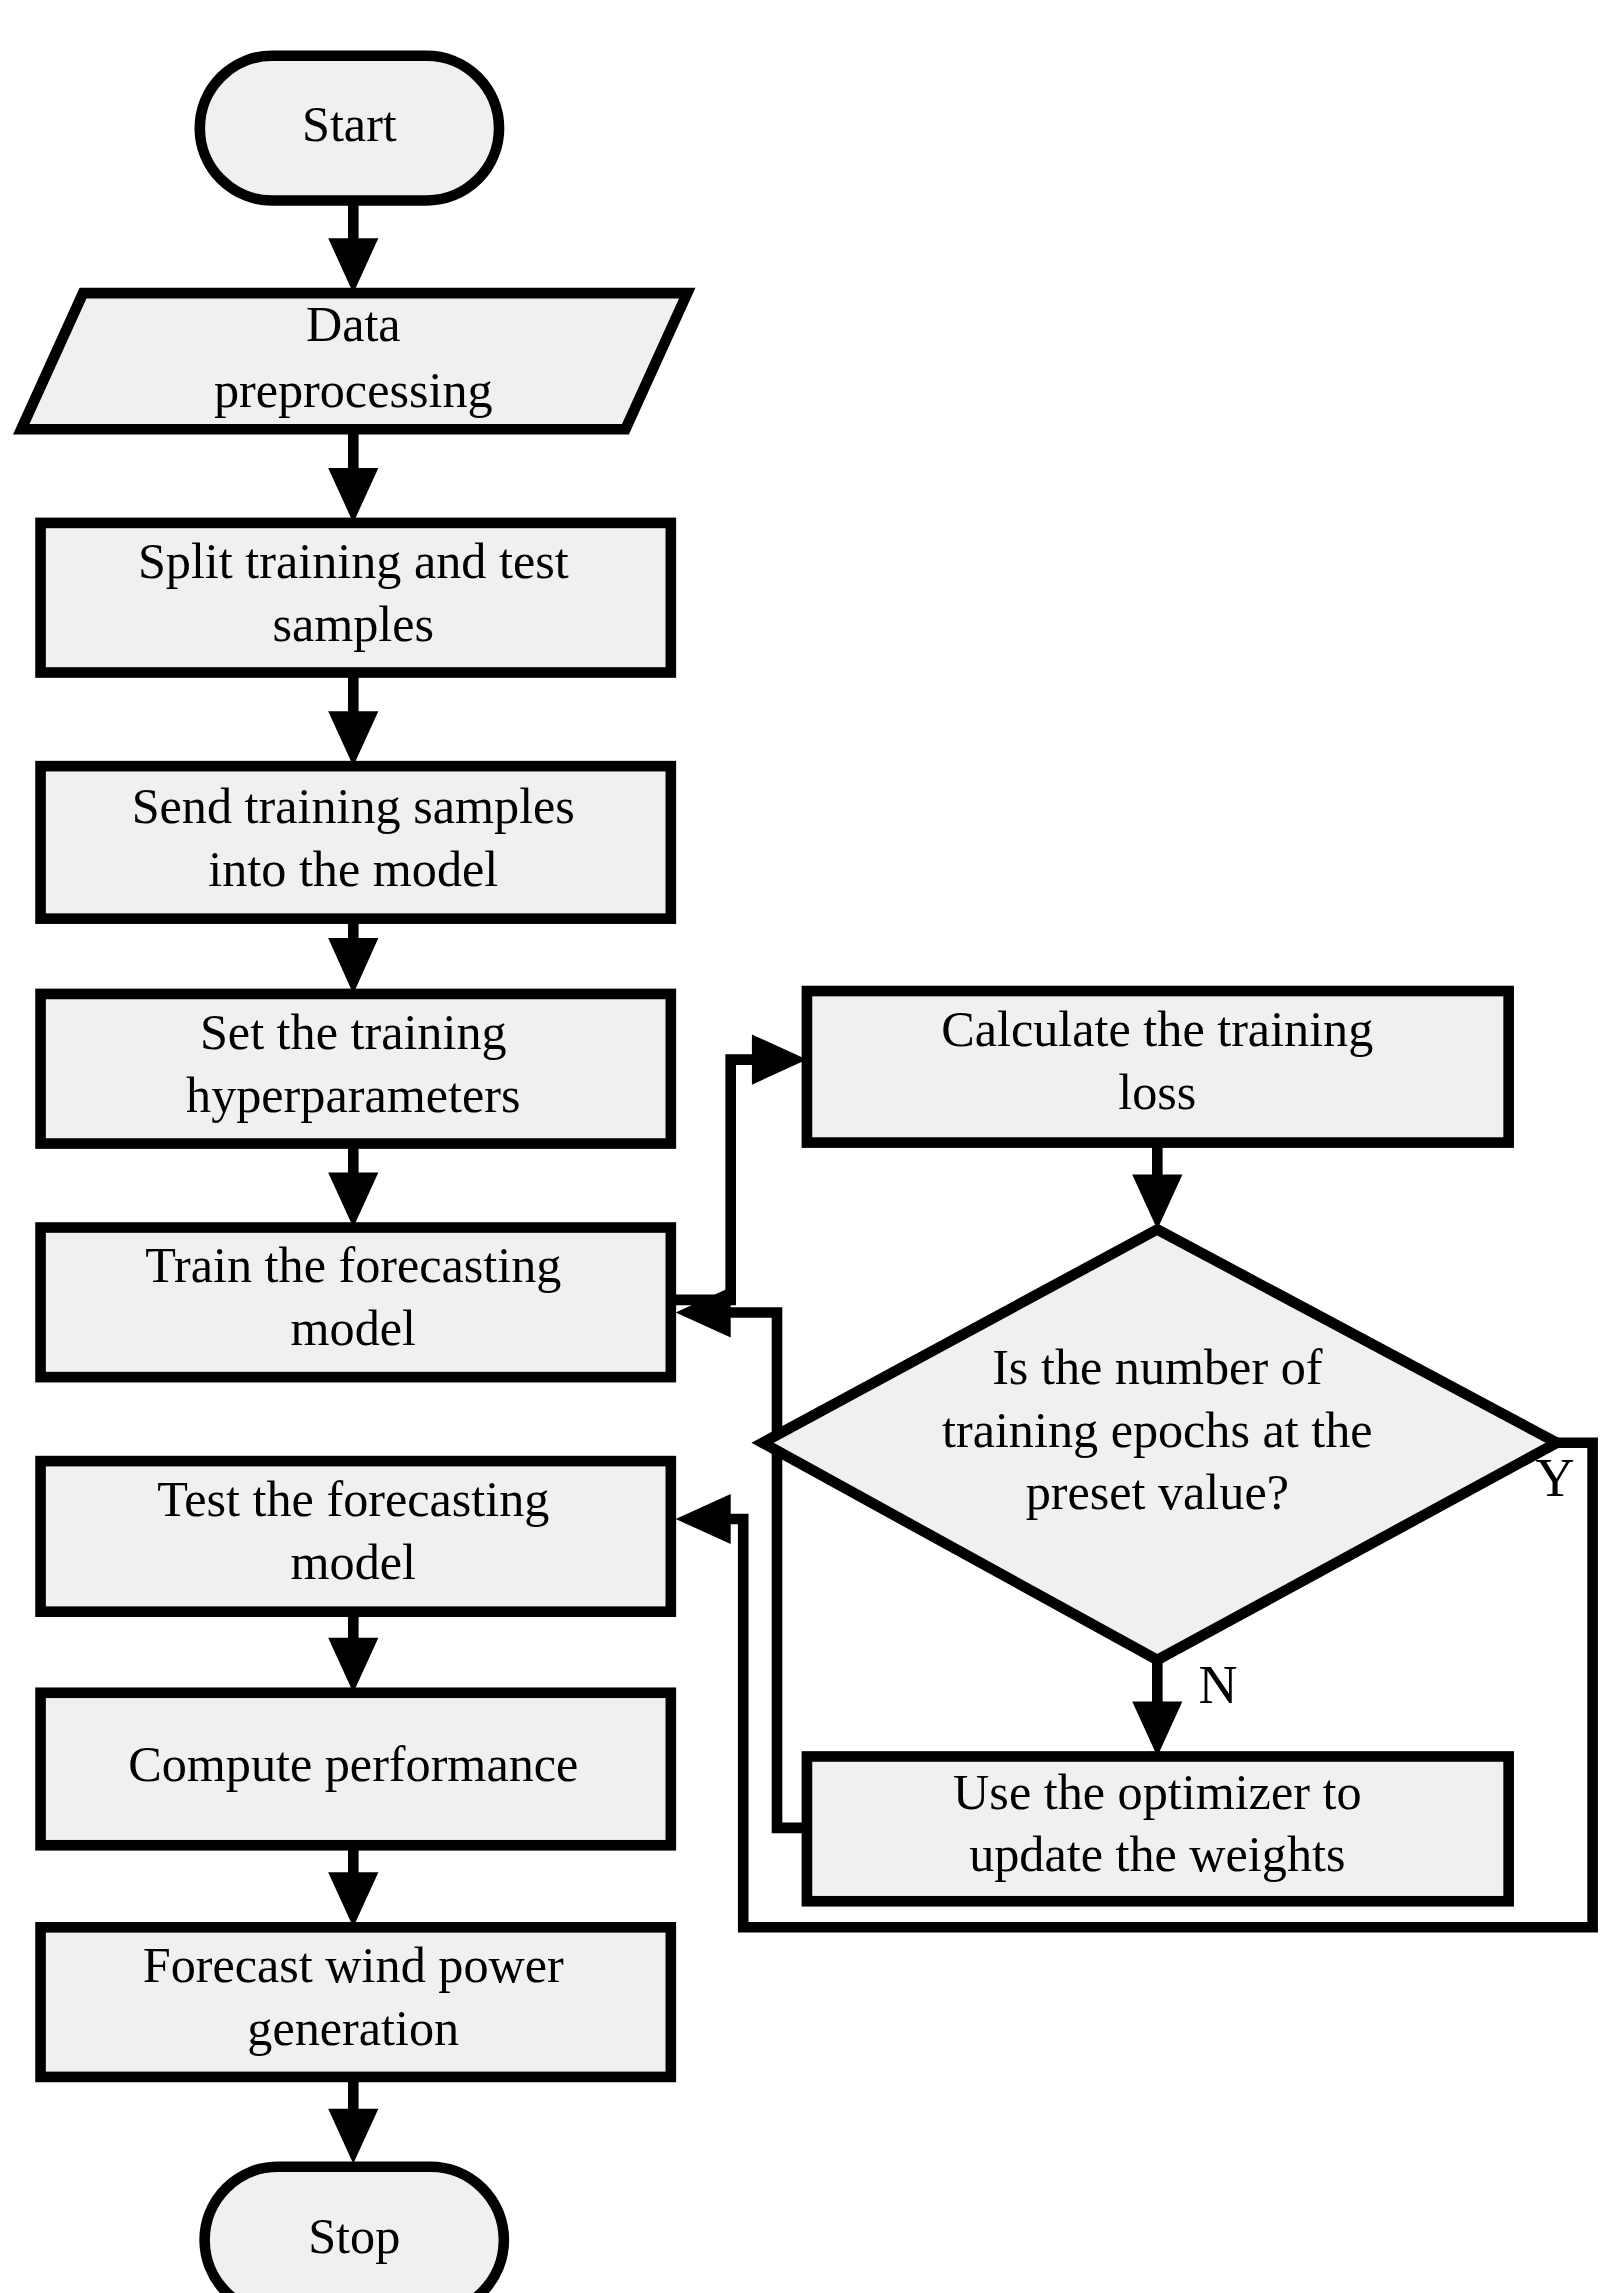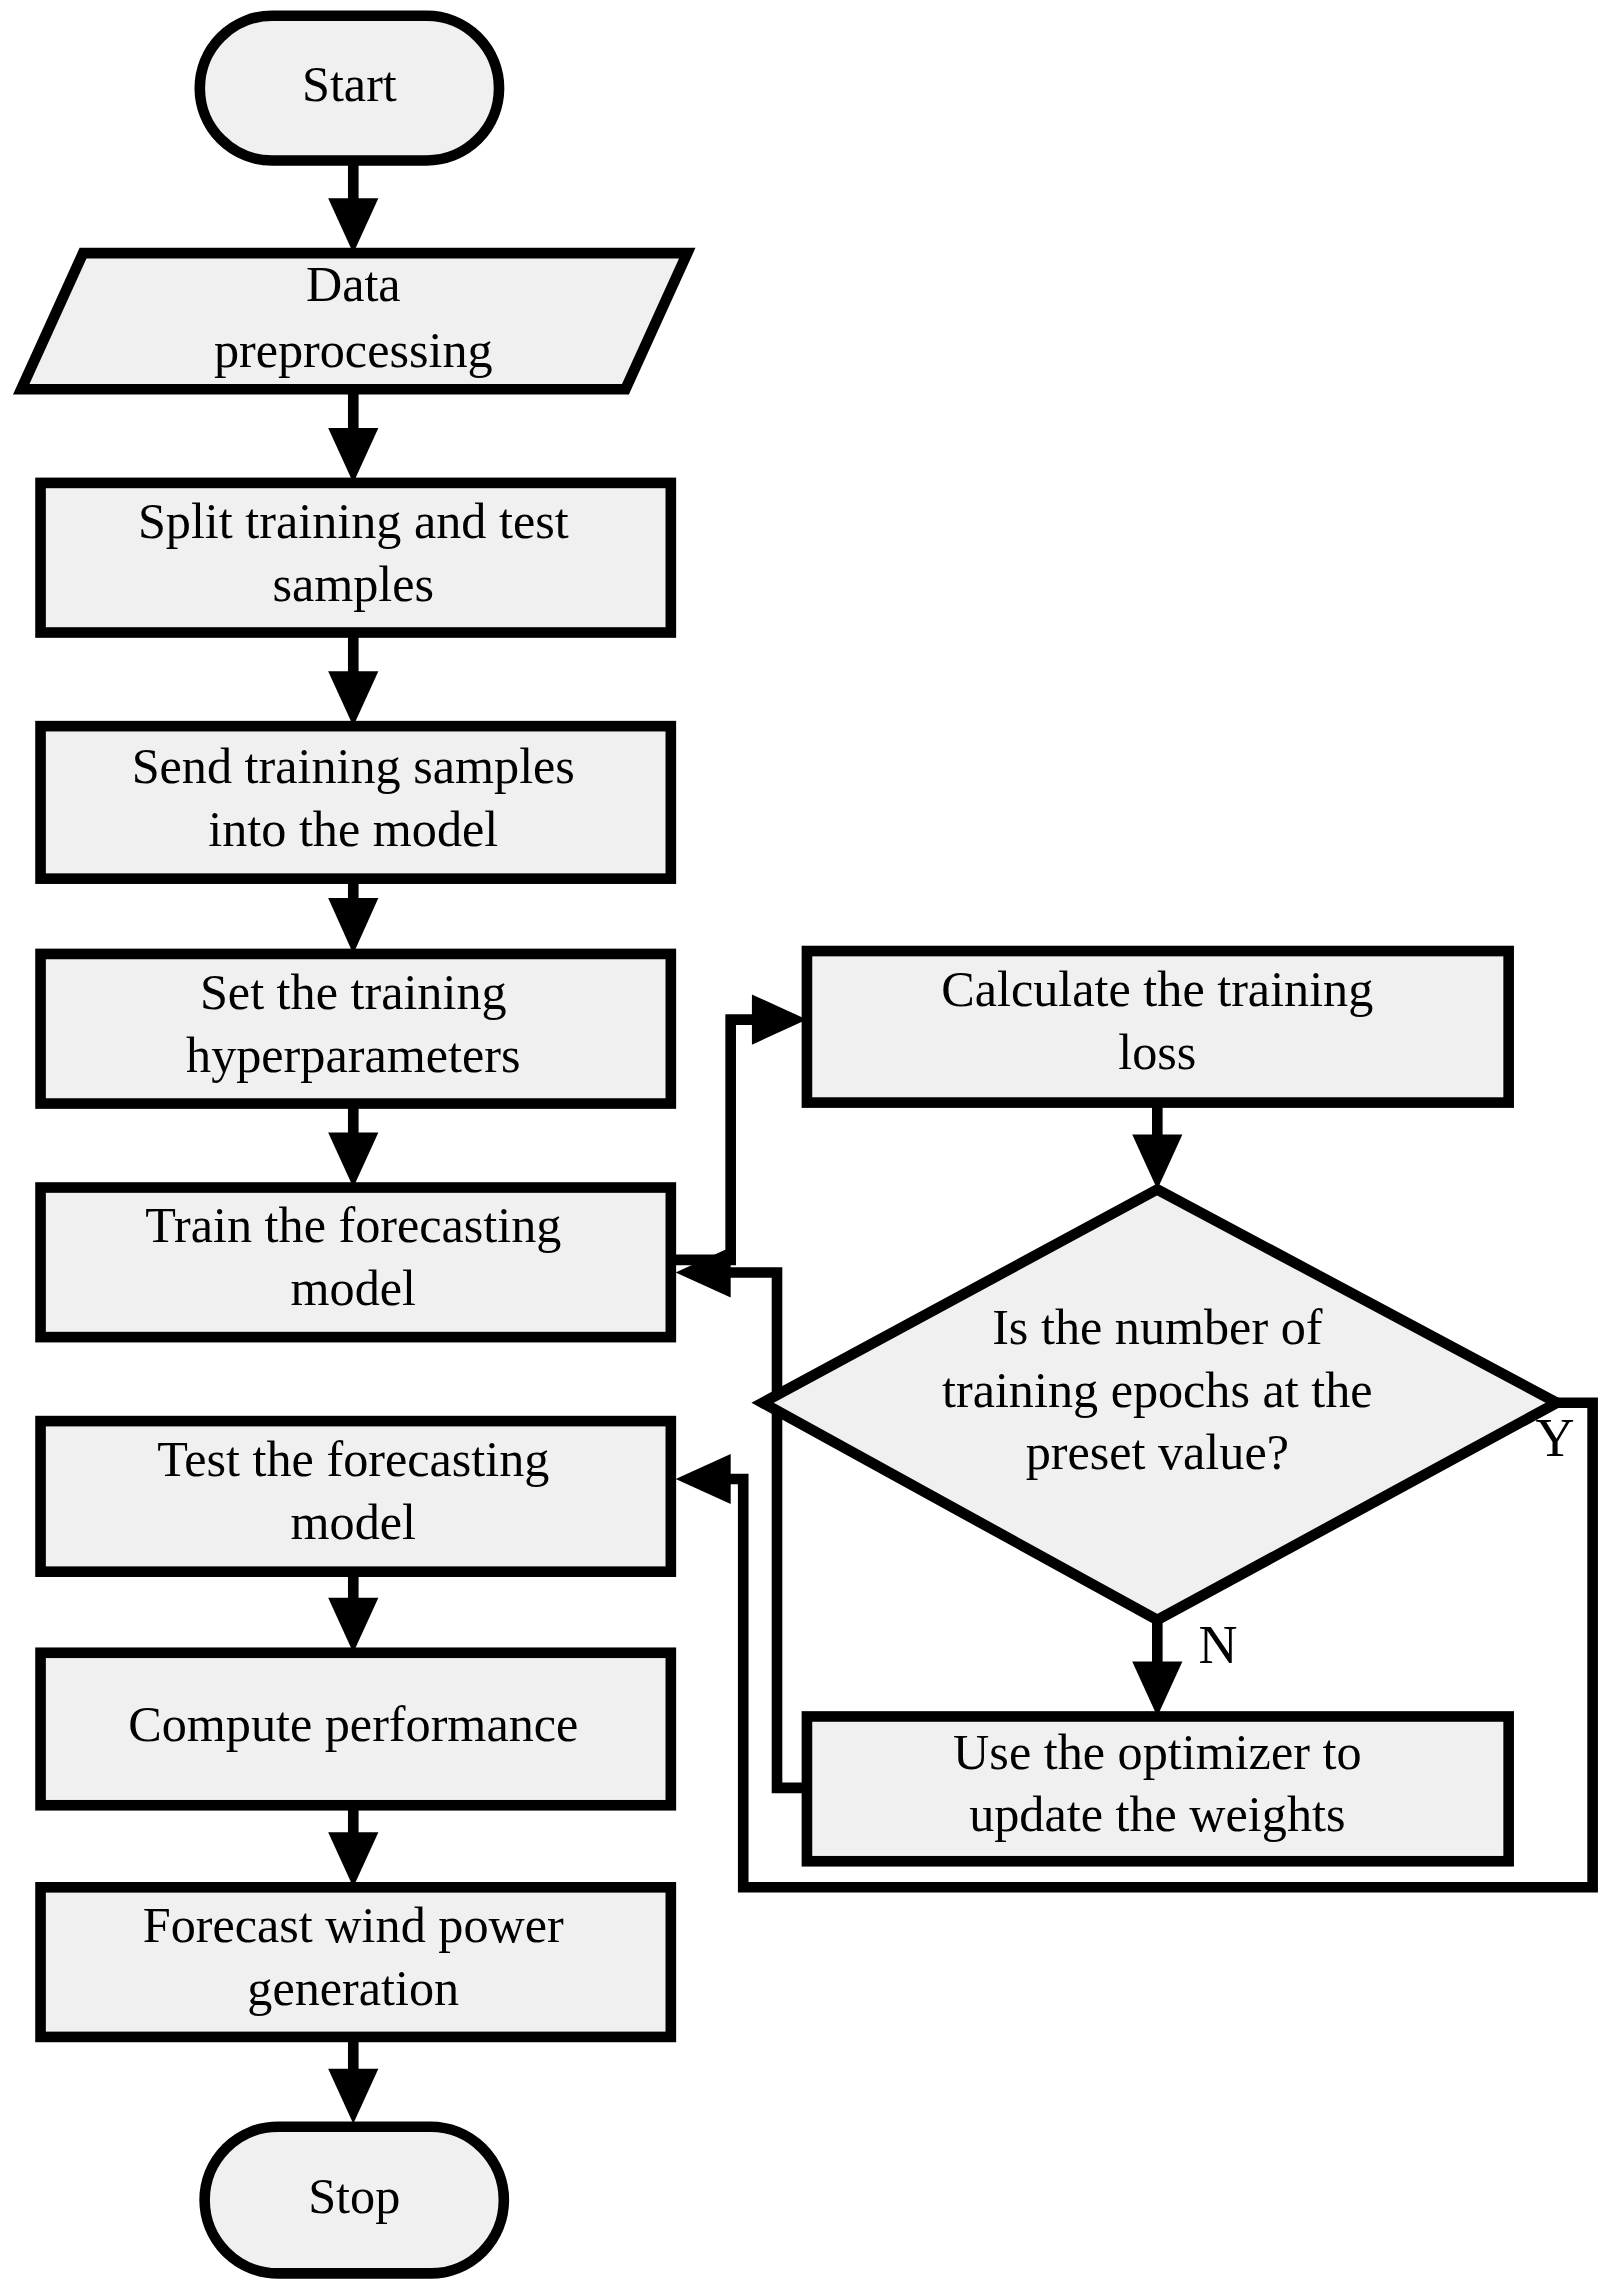--- a/index.html
+++ b/index.html
@@ -10,20 +10,21 @@
   body {
     width: 1610px;
     height: 2293px;
     font-family: "Liberation Serif", "DejaVu Serif", serif;
   }
   #flowchart-root {
     position: relative;
     width: 1610px;
     height: 1723px;
     background: #ffffff;
+    margin-top: 40px;
   }
   svg.fc {
     display: block;
     width: 1610px;
     height: 2293px;
   }
   .node-shape {
     fill: #f0f0f0;
     stroke: #000000;
     stroke-width: 11;

